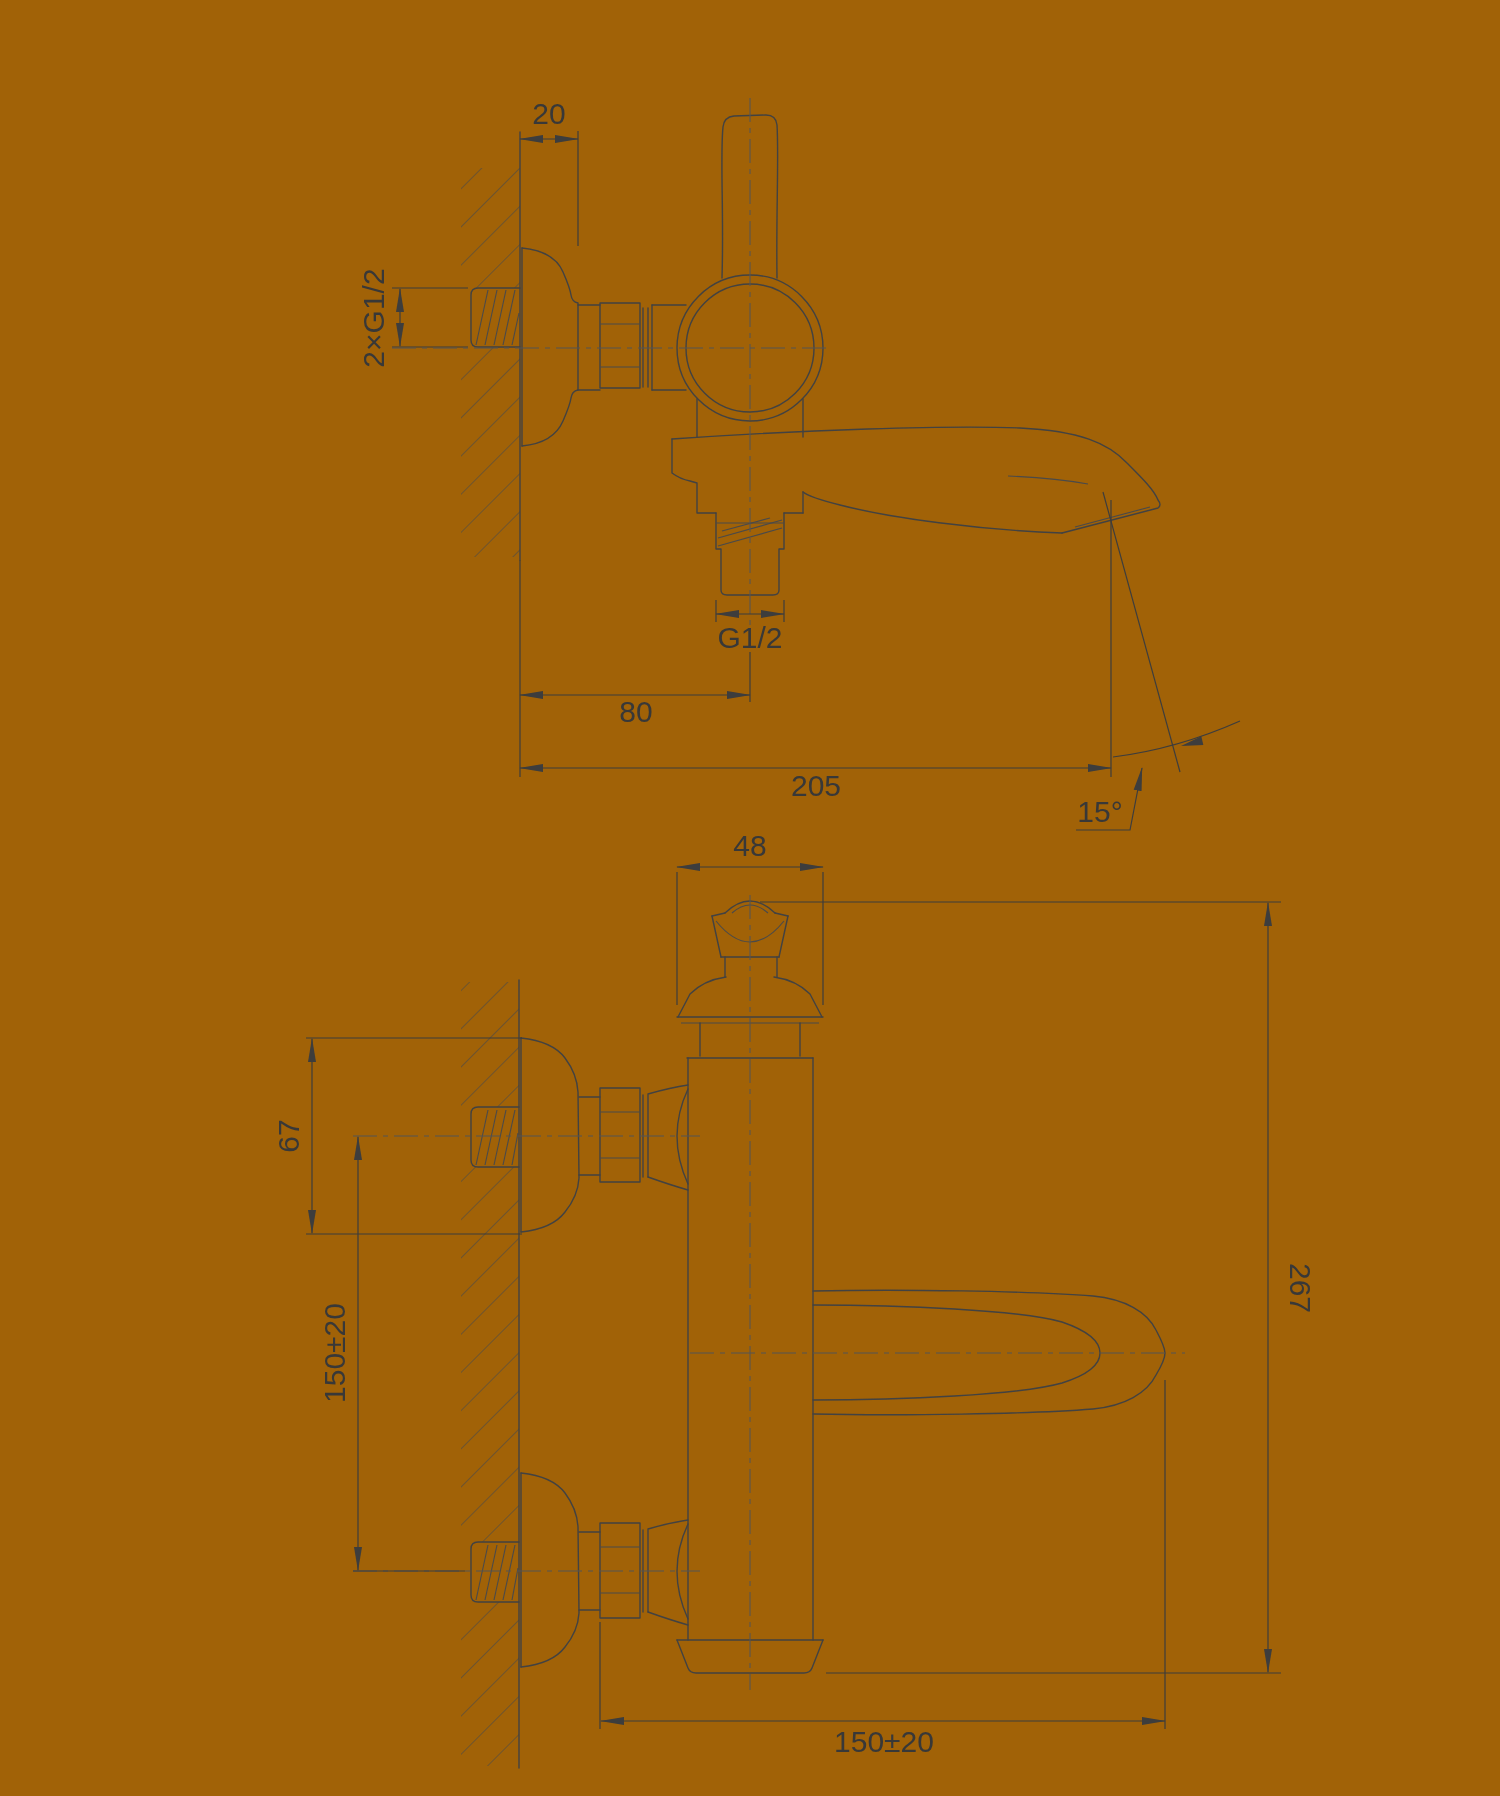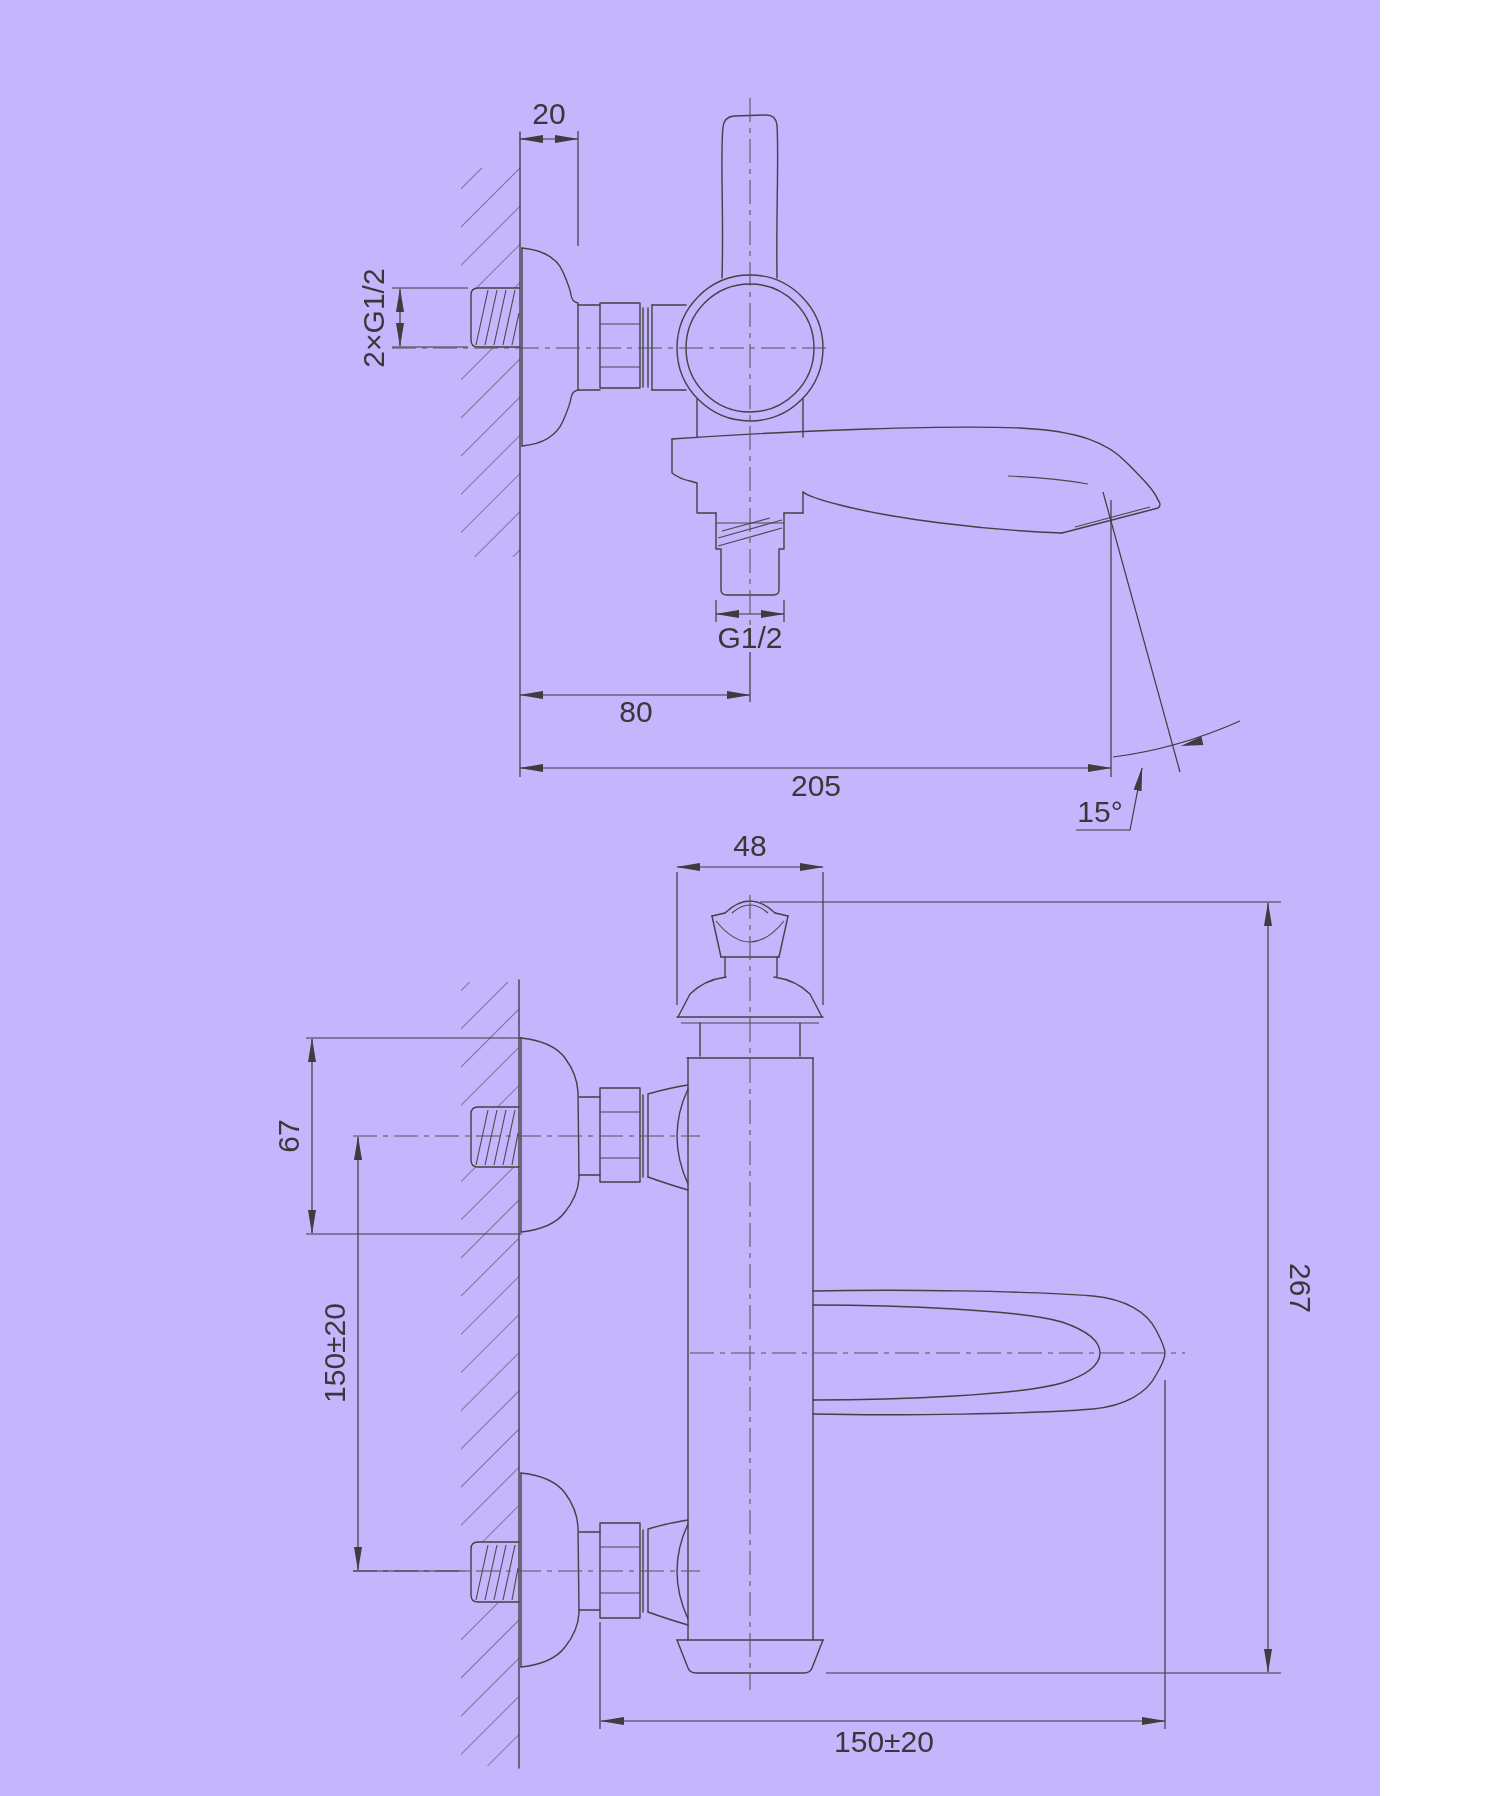--- a/index.html
+++ b/index.html
@@ -1,16 +1,16 @@
 <!DOCTYPE html>
 <html><head>
 <meta charset="utf-8">
 <style>
   html,body{margin:0;padding:0;background:#ffffff;}
-  .canvas{position:relative;width:1380px;height:1796px;background:#c4b5fd;overflow:hidden;
+  .canvas{position:relative;width:1500px;height:1796px;background:#a16207;overflow:hidden;
           font-family:"Liberation Sans", sans-serif;}
   svg{position:absolute;left:0;top:0;}
   .outline{fill:none;stroke:#424242;stroke-width:1.4;stroke-linecap:round;stroke-linejoin:round;}
   .thin{fill:none;stroke:#4a4a4a;stroke-width:1.1;}
   .dim{fill:none;stroke:#3d3d3d;stroke-width:1.2;}
   .axis{fill:none;stroke:#555;stroke-width:1.05;stroke-dasharray:24 6 5 6;}
   .dimtext{fill:#383838;font-size:30px;font-family:"Liberation Sans", sans-serif;}
 </style>
 </head>
 <body>

